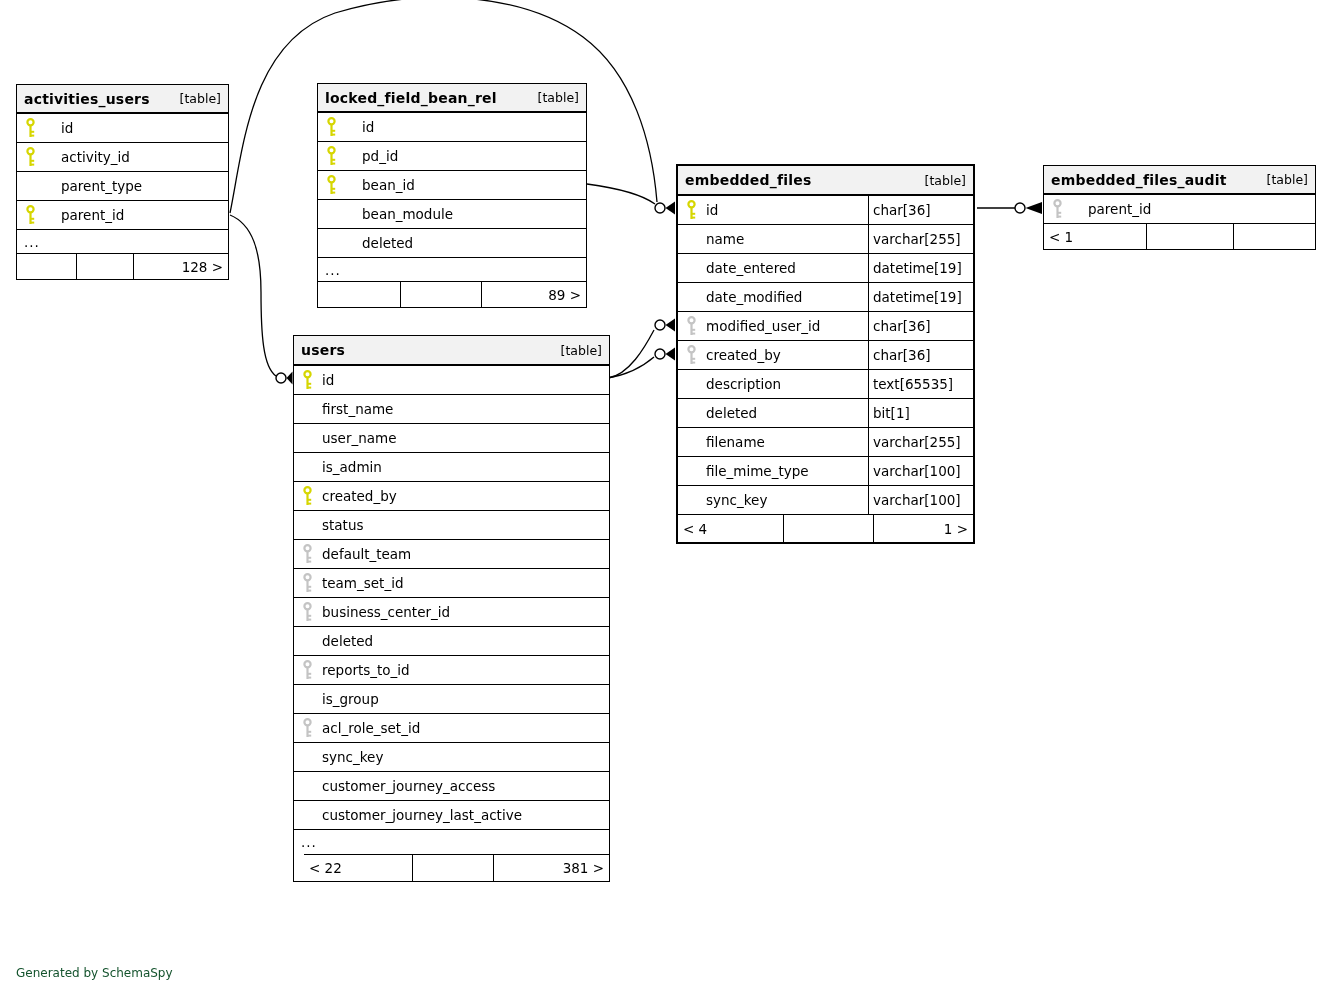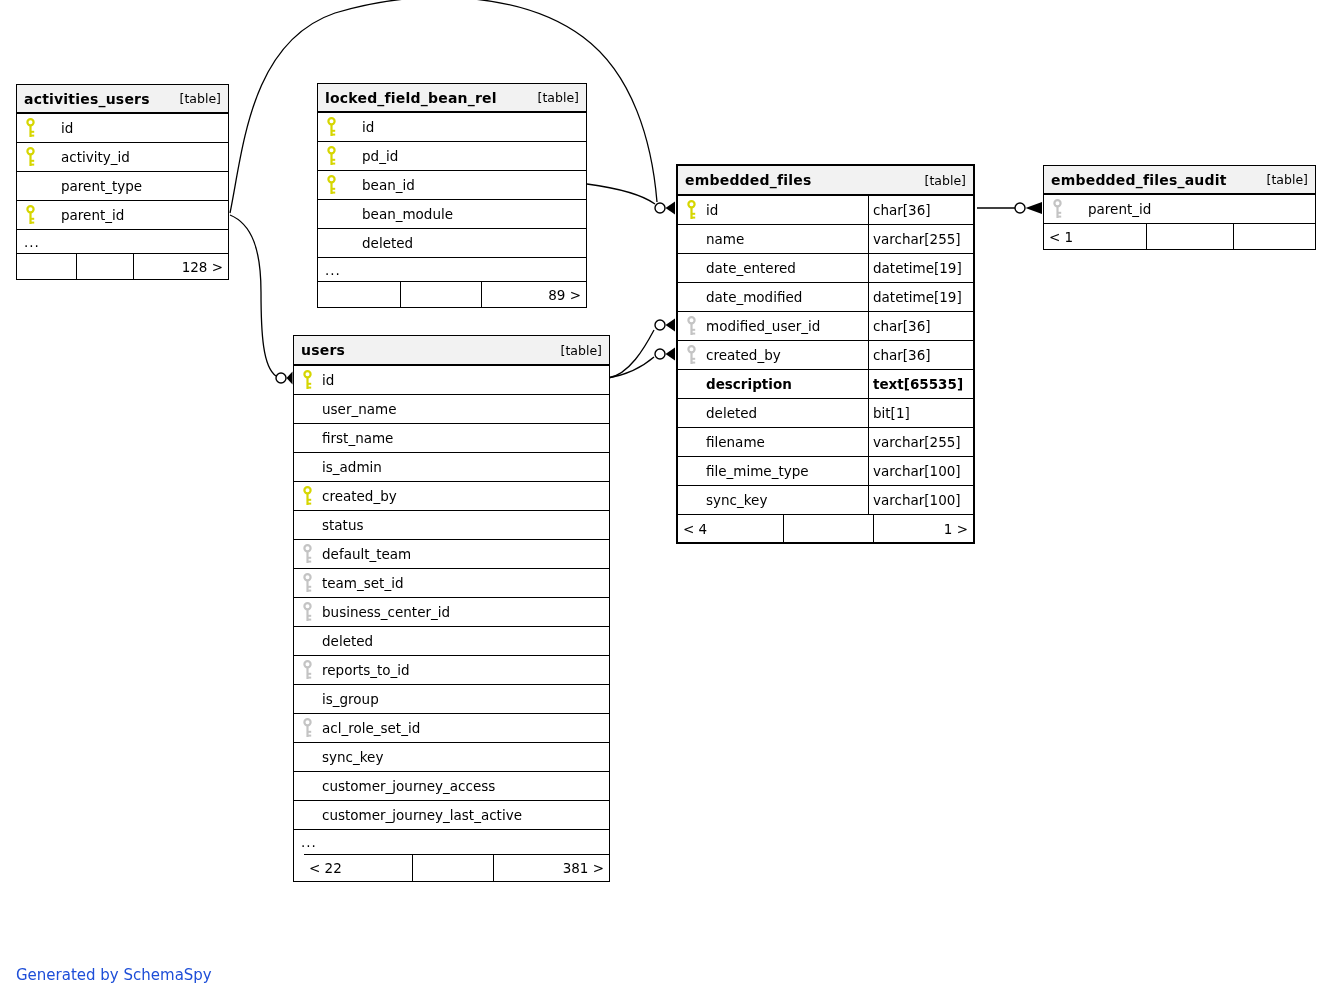--- a/index.html
+++ b/index.html
@@ -29,22 +29,22 @@
     display: flex; align-items: center; padding-left: 4px; white-space: nowrap; }
 
   .dots { border-top: 1px solid #000; display: flex; align-items: center;
     padding-left: 7px; letter-spacing: 1px; }
 
   .foot { border-top: 1px solid #000; display: flex; align-items: stretch; }
   .fcell { display: flex; align-items: center; padding: 0 5px; white-space: nowrap; }
   .fcell + .fcell { border-left: 1px solid #000; }
   .fcell.fr { justify-content: flex-end; }
 
-  #credit { position: absolute; left: 16px; top: 966px; font-size: 15px;
-    color: #1d4ed8; z-index: 2; }
+  #credit { position: absolute; left: 16px; top: 966px; font-size: 12px;
+    color: #14532d; z-index: 2; }
 </style>
 </head>
 <body>
 
 <div id="canvas">
 
   <svg id="edges" viewBox="0 0 1333 996" xmlns="http://www.w3.org/2000/svg">
     <g fill="none" stroke="#000000" stroke-width="1.3">
       <path d="M 230 213 C 243 150, 250 42, 335 13 C 425 -14, 525 -6, 583 37 C 633 74, 652 142, 657 202"></path>
       <path d="M 587 184 C 617 188, 641 194, 655 204"></path>
@@ -164,24 +164,24 @@
       <div class="row" style="height: 29px;">
         <svg class="keyic" viewBox="0 0 11 20">
     <circle cx="5.5" cy="4.3" r="3.1" fill="none" stroke="#d6d600" stroke-width="2.2"></circle>
     <line x1="5.5" y1="7.4" x2="5.5" y2="19" stroke="#d6d600" stroke-width="2.2"></line>
     <line x1="5.5" y1="13.8" x2="9.2" y2="13.8" stroke="#d6d600" stroke-width="2"></line>
     <line x1="5.5" y1="17.6" x2="9.2" y2="17.6" stroke="#d6d600" stroke-width="2"></line>
         </svg>
         <span class="cname" style="padding-left:28px">id</span>
       </div>
       <div class="row" style="height: 29px;">
+        <span class="cname" style="padding-left:28px">first_name</span>
+      </div>
+      <div class="row" style="height: 29px;">
         <span class="cname" style="padding-left:28px">user_name</span>
-      </div>
-      <div class="row" style="height: 29px;">
-        <span class="cname" style="padding-left:28px">first_name</span>
       </div>
       <div class="row" style="height: 29px;">
         <span class="cname" style="padding-left:28px">is_admin</span>
       </div>
       <div class="row" style="height: 29px;">
         <svg class="keyic" viewBox="0 0 11 20">
     <circle cx="5.5" cy="4.3" r="3.1" fill="none" stroke="#d6d600" stroke-width="2.2"></circle>
     <line x1="5.5" y1="7.4" x2="5.5" y2="19" stroke="#d6d600" stroke-width="2.2"></line>
     <line x1="5.5" y1="13.8" x2="9.2" y2="13.8" stroke="#d6d600" stroke-width="2"></line>
     <line x1="5.5" y1="17.6" x2="9.2" y2="17.6" stroke="#d6d600" stroke-width="2"></line>
@@ -298,21 +298,21 @@
       <div class="row" style="height: 29px;">
         <svg class="keyic" viewBox="0 0 11 20">
     <circle cx="5.5" cy="4.3" r="3.1" fill="none" stroke="#c4c4c4" stroke-width="2.2"></circle>
     <line x1="5.5" y1="7.4" x2="5.5" y2="19" stroke="#c4c4c4" stroke-width="2.2"></line>
     <line x1="5.5" y1="13.8" x2="9.2" y2="13.8" stroke="#c4c4c4" stroke-width="2"></line>
     <line x1="5.5" y1="17.6" x2="9.2" y2="17.6" stroke="#c4c4c4" stroke-width="2"></line>
         </svg>
         <span class="cname" style="padding-left:28px">created_by</span>
         <span class="ctype" style="width:105px">char[36]</span>
       </div>
-      <div class="row" style="height: 29px; font-weight: bold;">
+      <div class="row" style="height: 29px;">
         <span class="cname" style="padding-left:28px">description</span>
         <span class="ctype" style="width:105px">text[65535]</span>
       </div>
       <div class="row" style="height: 29px;">
         <span class="cname" style="padding-left:28px">deleted</span>
         <span class="ctype" style="width:105px">bit[1]</span>
       </div>
       <div class="row" style="height: 29px;">
         <span class="cname" style="padding-left:28px">filename</span>
         <span class="ctype" style="width:105px">varchar[255]</span>

